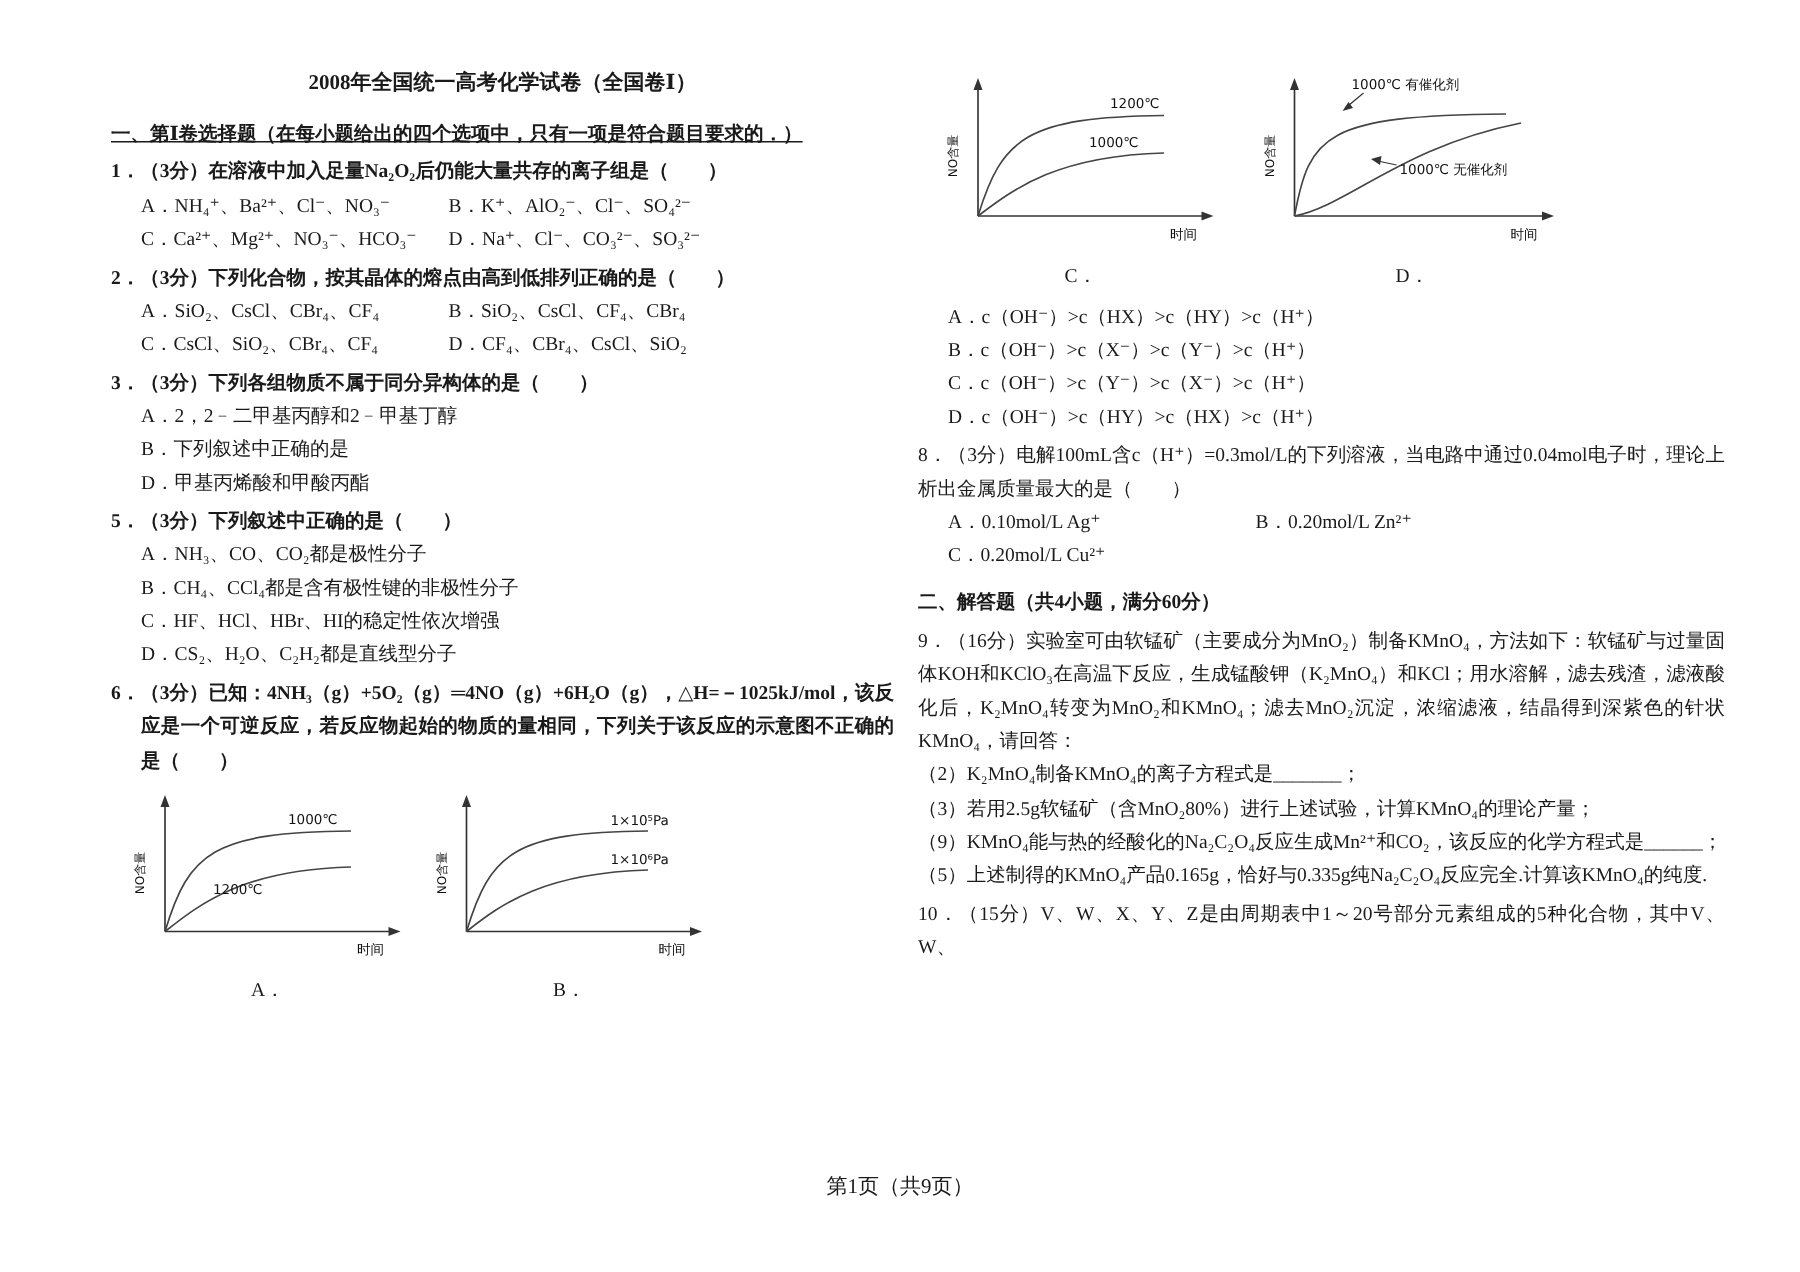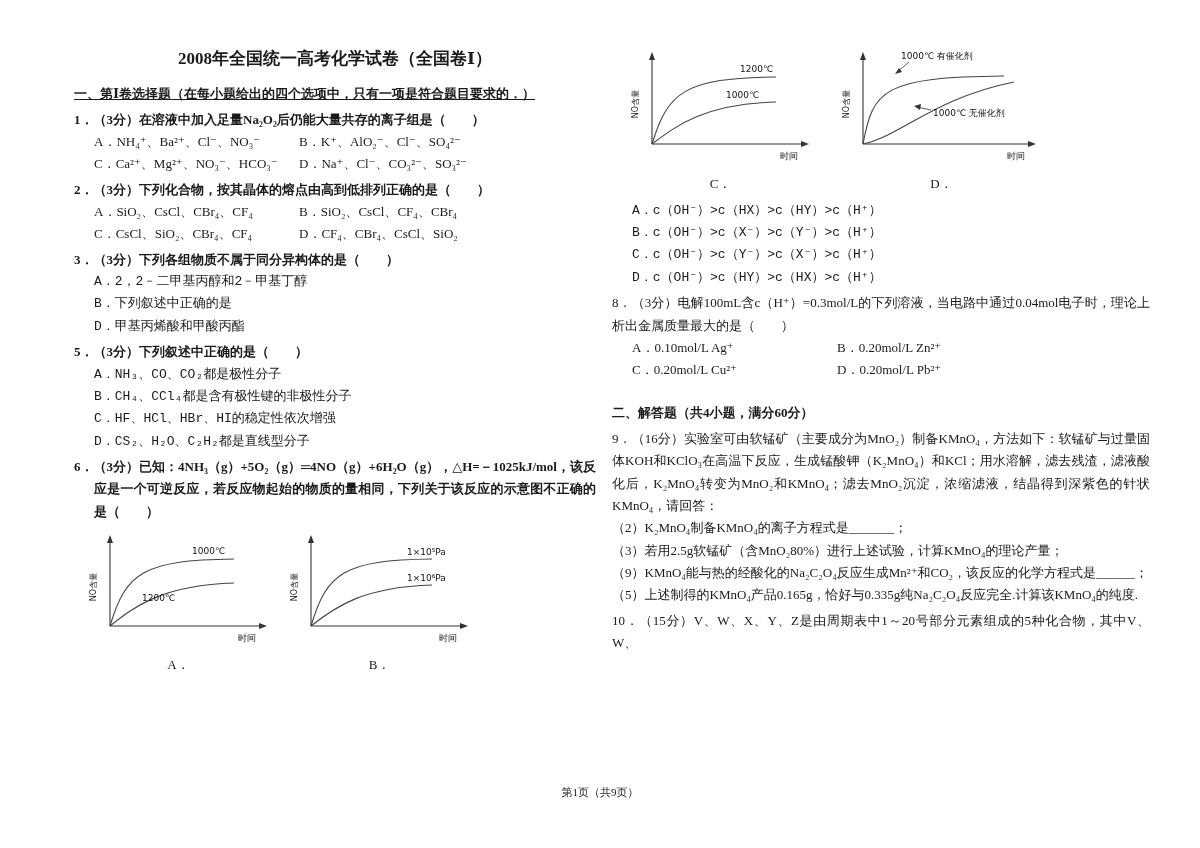--- a/index.html
+++ b/index.html
@@ -8,42 +8,42 @@
     width: 1200px; height: 848px;
     background: #ffffff; color: #1a1a1a;
     font-family: "Liberation Serif", "DejaVu Serif", serif;
     font-size: 13px;
     position: relative; overflow: hidden;
   }
   .page { display: flex; gap: 16px; padding: 44px 50px 0 74px; }
   .col { line-height: 1.72; }
   .col-left { flex: 0 0 522px; width: 522px; }
   .col-right { flex: 1; min-width: 0; }
-  .title { text-align: center; font-weight: bold; font-size: 17px; margin: 0 0 10px 0; }
+  .title { text-align: center; font-weight: bold; font-size: 14px; margin: 0 0 10px 0; }
   .sec { font-weight: bold; margin: 2px 0; text-decoration: underline; }
-  .sec2 { font-weight: bold; margin: 20px 0 4px 0; }
+  .sec2 { font-weight: bold; margin: 8px 0 4px 0; }
   .q { margin: 3px 0; }
   .stem { padding-left: 20px; text-indent: -20px; text-align: justify; font-weight: bold; }
   .stem0 { text-align: justify; }
-  .opts { padding-left: 20px; font-family: Liberation Mono, monospace; }
+  .opts { padding-left: 20px; }
   .grid2 { display: grid; grid-template-columns: 205px 1fr; padding-left: 20px; }
   .row4 { display: grid; grid-template-columns: 123px 82px 92px auto; padding-left: 20px; }
   .sub { text-align: justify; }
   .grow { display: flex; gap: 16px; margin: 6px 0 2px 12px; }
   .grow-r { display: flex; gap: 26px; margin: 0 0 4px 16px; }
   .graph { text-align: center; }
   .gcap { margin-top: 0px; font-size: 13px; }
   svg text { font-size: 9px; font-family: "DejaVu Sans", sans-serif; fill: #111; }
   svg .ylab { font-size: 8px; }
   svg .xlab { font-size: 9px; }
   .axis { stroke: #333; stroke-width: 1.1; }
   .axhead { fill: #333; }
   .curve { fill: none; stroke: #444; stroke-width: 1.1; }
   .ptr { stroke: #333; stroke-width: 0.8; }
-  .footer { position: absolute; left: 0; right: 0; bottom: 48px; text-align: center; font-size: 11px; }
+  .footer { position: absolute; left: 0; right: 0; bottom: 48px; text-align: center; font-size: 14px; }
 </style>
 </head>
 <body>
 
 <div class="page">
 
   <div class="col col-left">
     <h1 class="title">2008年全国统一高考化学试卷（全国卷Ⅰ）</h1>
     <div class="sec">一、第Ⅰ卷选择题（在每小题给出的四个选项中，只有一项是符合题目要求的．）</div>
 
@@ -176,21 +176,20 @@
         <div>D．c（OH⁻）&gt;c（HY）&gt;c（HX）&gt;c（H⁺）</div>
       </div>
     </div>
 
     <div class="q">
       <div class="stem0">8．（3分）电解100mL含c（H⁺）=0.3mol/L的下列溶液，当电路中通过0.04mol电子时，理论上析出金属质量最大的是（　　）</div>
       <div class="grid2">
         <span>A．0.10mol/L Ag⁺</span>
         <span>B．0.20mol/L Zn²⁺</span>
         <span>C．0.20mol/L Cu²⁺</span>
-        <span>D．0.20mol/L Pb²⁺</span>
       </div>
     </div>
 
     <div class="sec2">二、解答题（共4小题，满分60分）</div>
 
     <div class="q">
       <div class="stem0">9．（16分）实验室可由软锰矿（主要成分为MnO₂）制备KMnO₄，方法如下：软锰矿与过量固体KOH和KClO₃在高温下反应，生成锰酸钾（K₂MnO₄）和KCl；用水溶解，滤去残渣，滤液酸化后，K₂MnO₄转变为MnO₂和KMnO₄；滤去MnO₂沉淀，浓缩滤液，结晶得到深紫色的针状KMnO₄，请回答：</div>
       <div class="sub">（2）K₂MnO₄制备KMnO₄的离子方程式是_______；</div>
       <div class="sub">（3）若用2.5g软锰矿（含MnO₂80%）进行上述试验，计算KMnO₄的理论产量；</div>
       <div class="sub">（9）KMnO₄能与热的经酸化的Na₂C₂O₄反应生成Mn²⁺和CO₂，该反应的化学方程式是______；</div>

